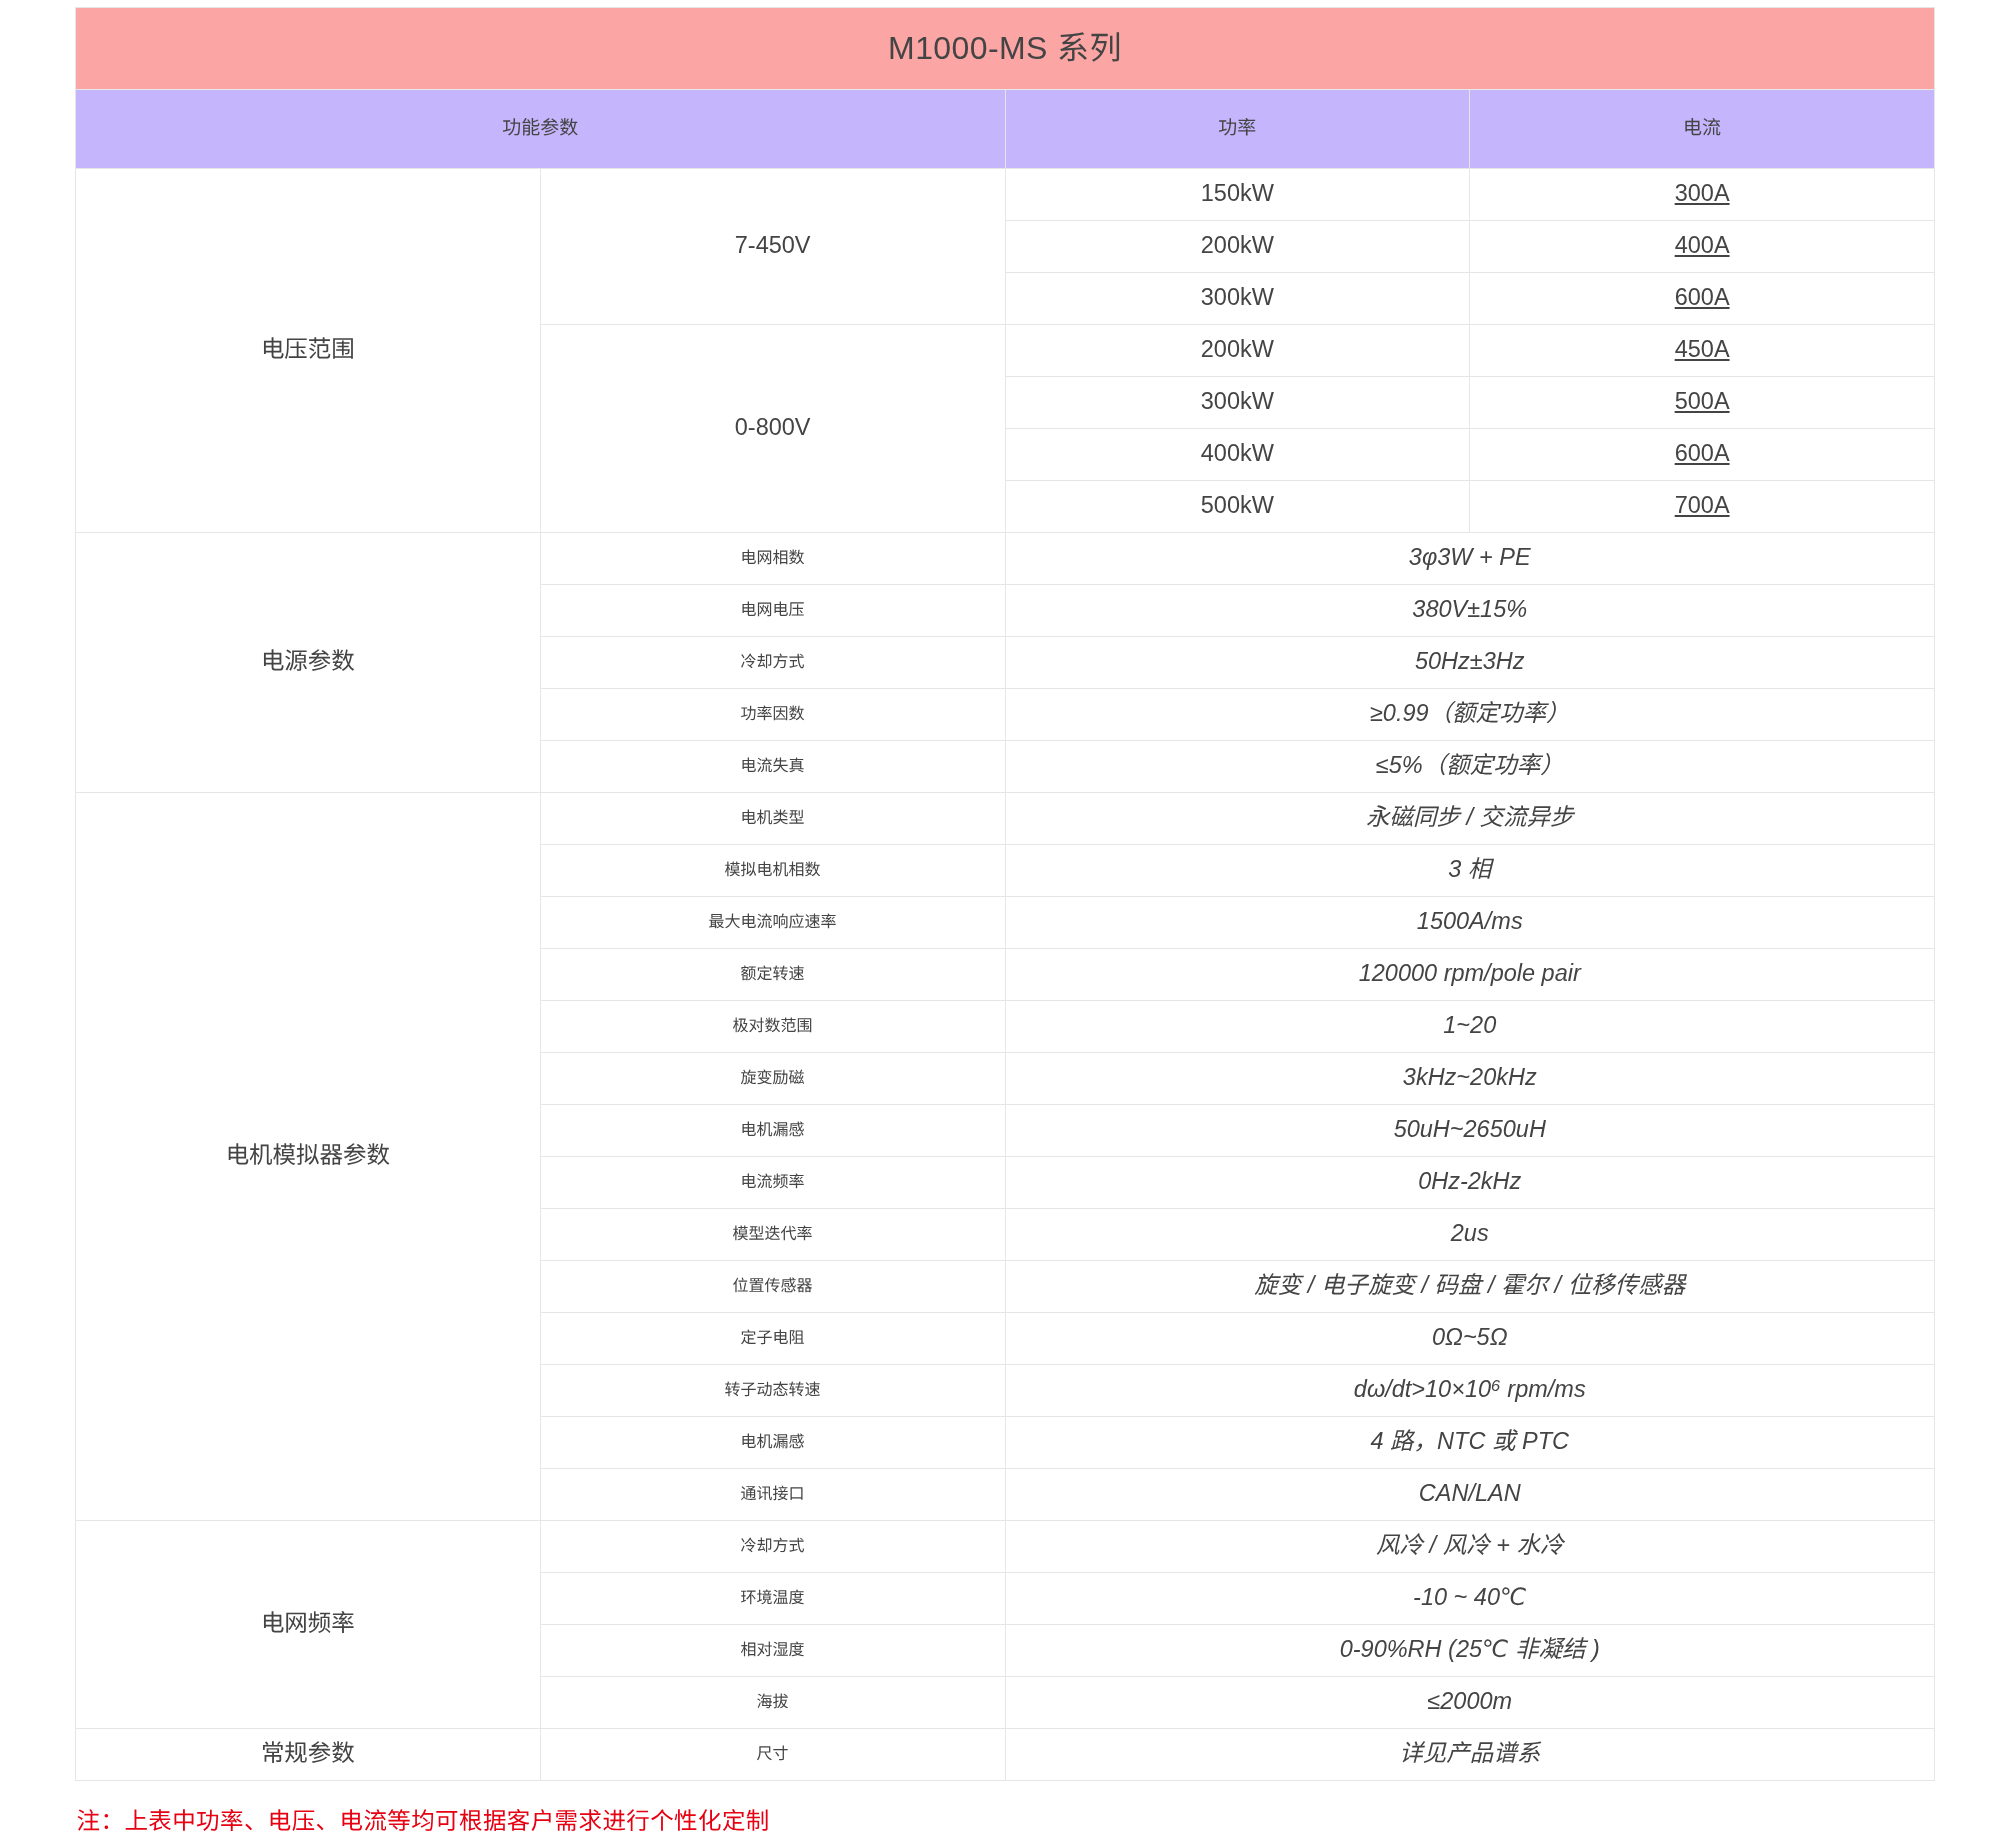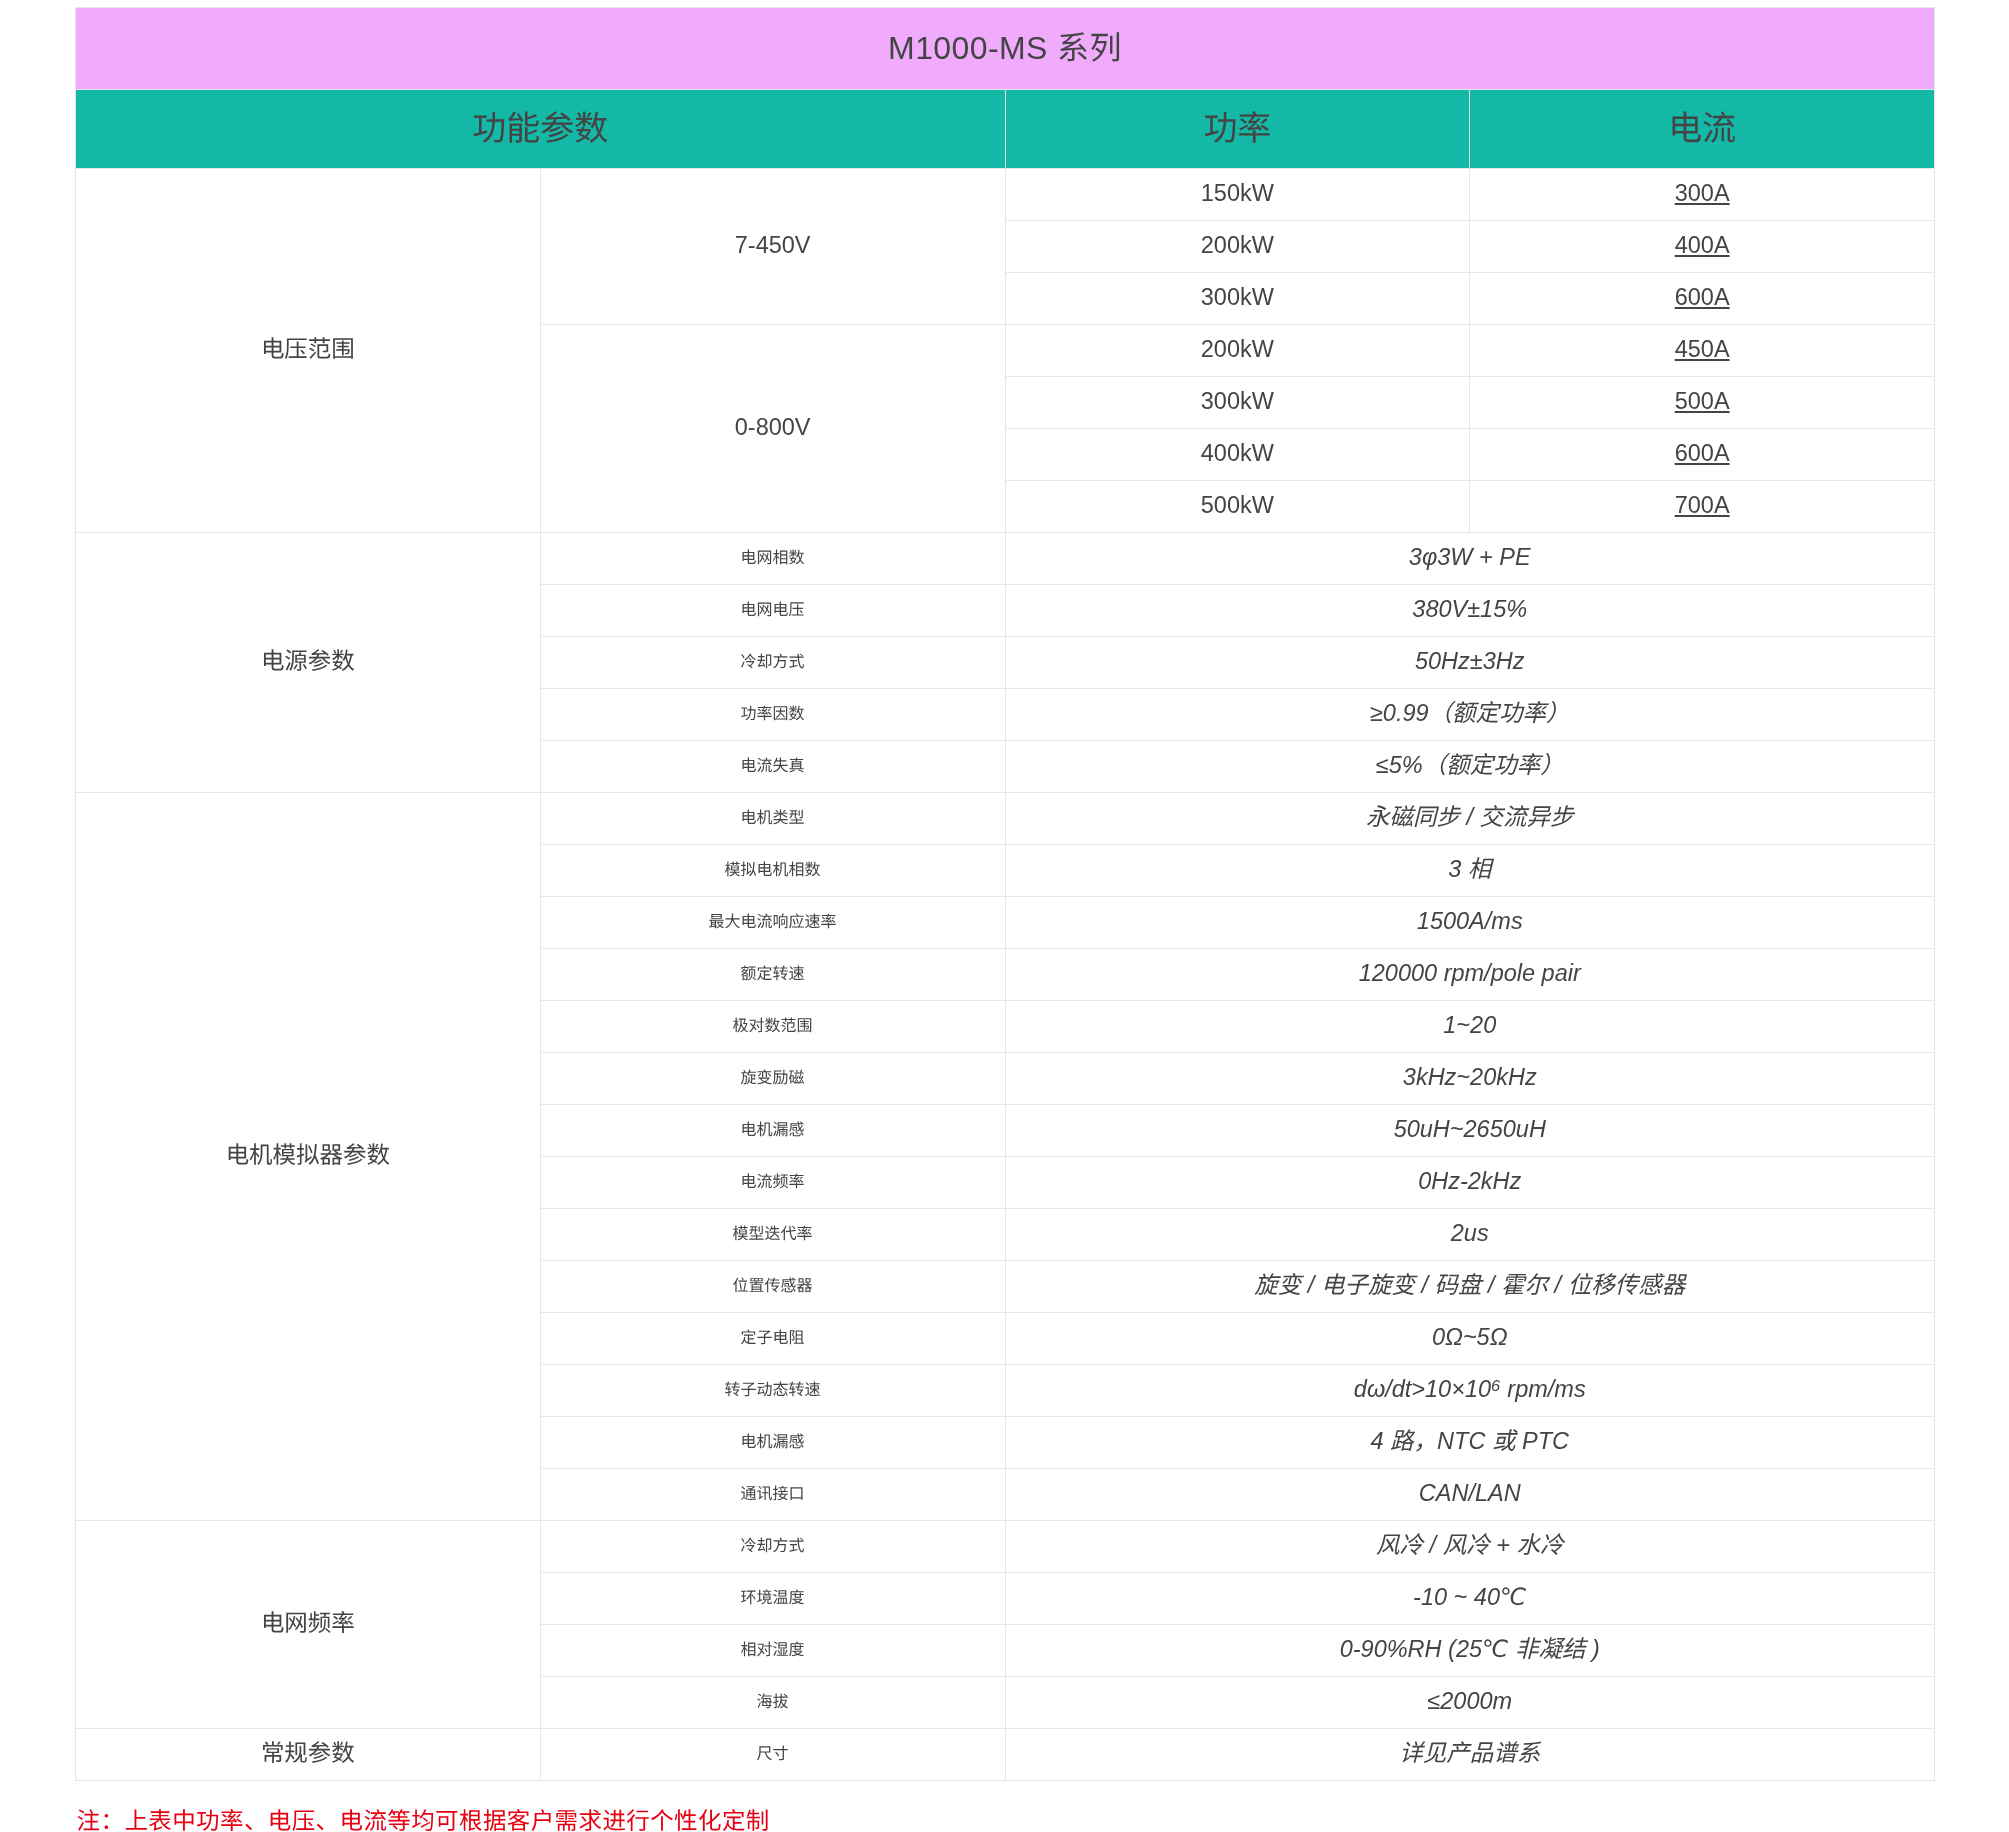--- a/index.html
+++ b/index.html
@@ -26,30 +26,30 @@
   table.spec td, table.spec th {
     border: 0.8px solid #e6e6e6;
     padding: 0;
     text-align: center;
     vertical-align: middle;
     font-weight: normal;
     color: #444444;
     line-height: 1.5;
   }
   .title-row th {
-    background: #f0abfc;
+    background: #fca5a5;
     height: 81px;
     font-size: 32px;
     color: #333333;
     letter-spacing: 0.4px;
   }
   .head-row th {
-    background: #14b8a6;
+    background: #c4b5fd;
     height: 78px;
-    font-size: 34px;
+    font-size: 19px;
     color: #444444;
   }
   td.group {
     width: 211px;
     color: #444444;
     font-size: 23.5px;
   }
   td.param {
     width: 316px;
     color: #444444;

